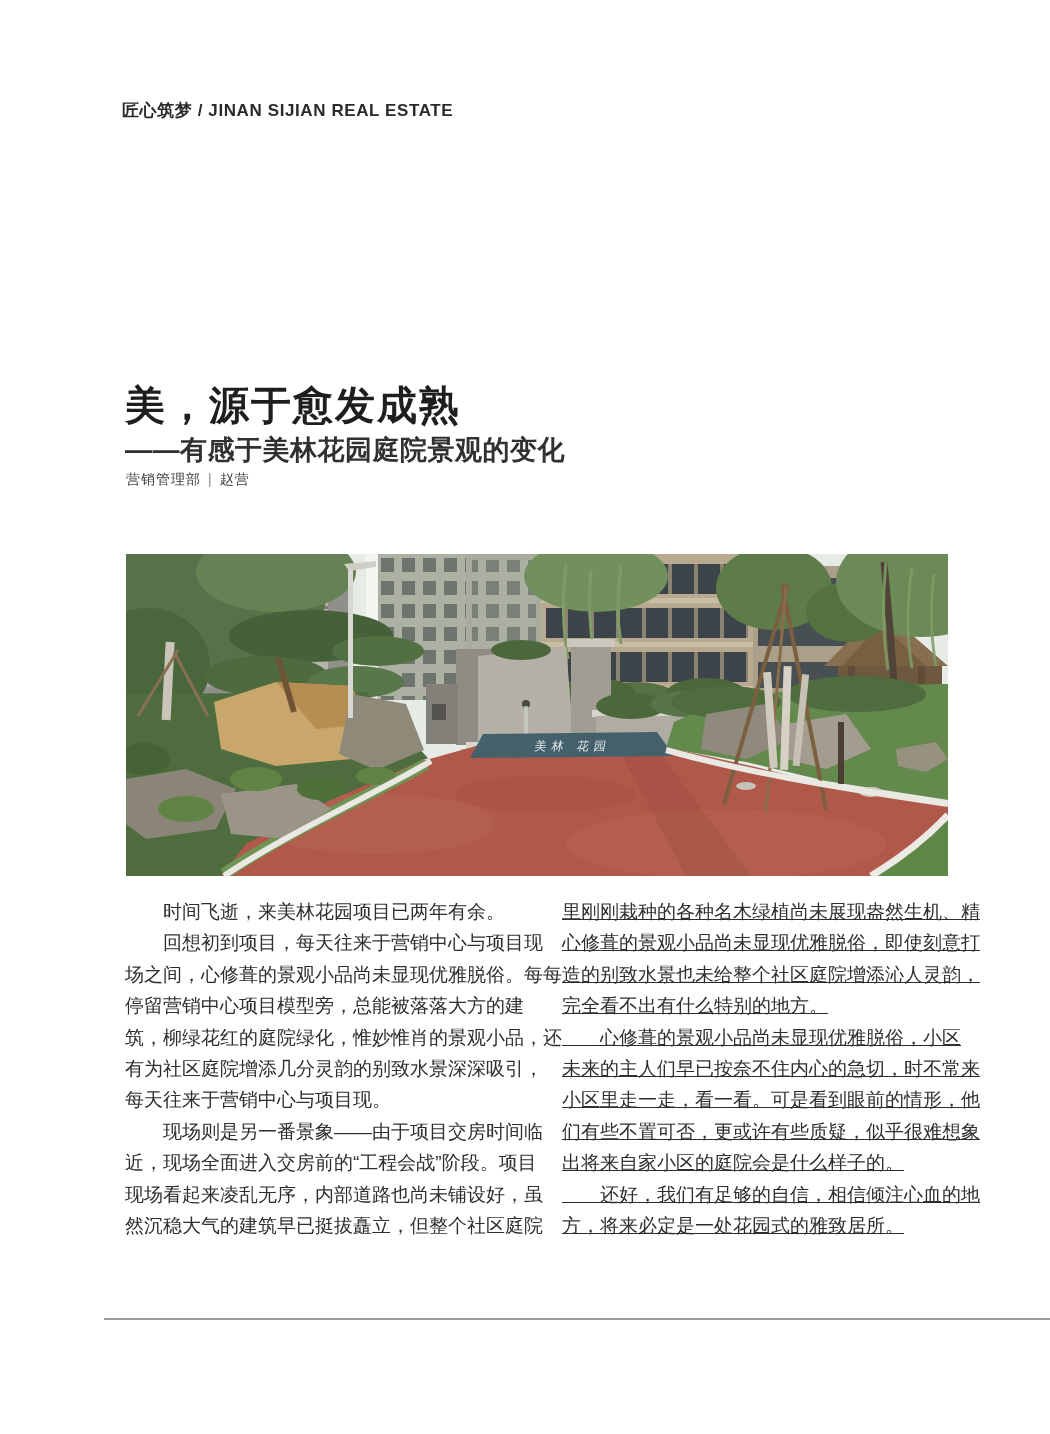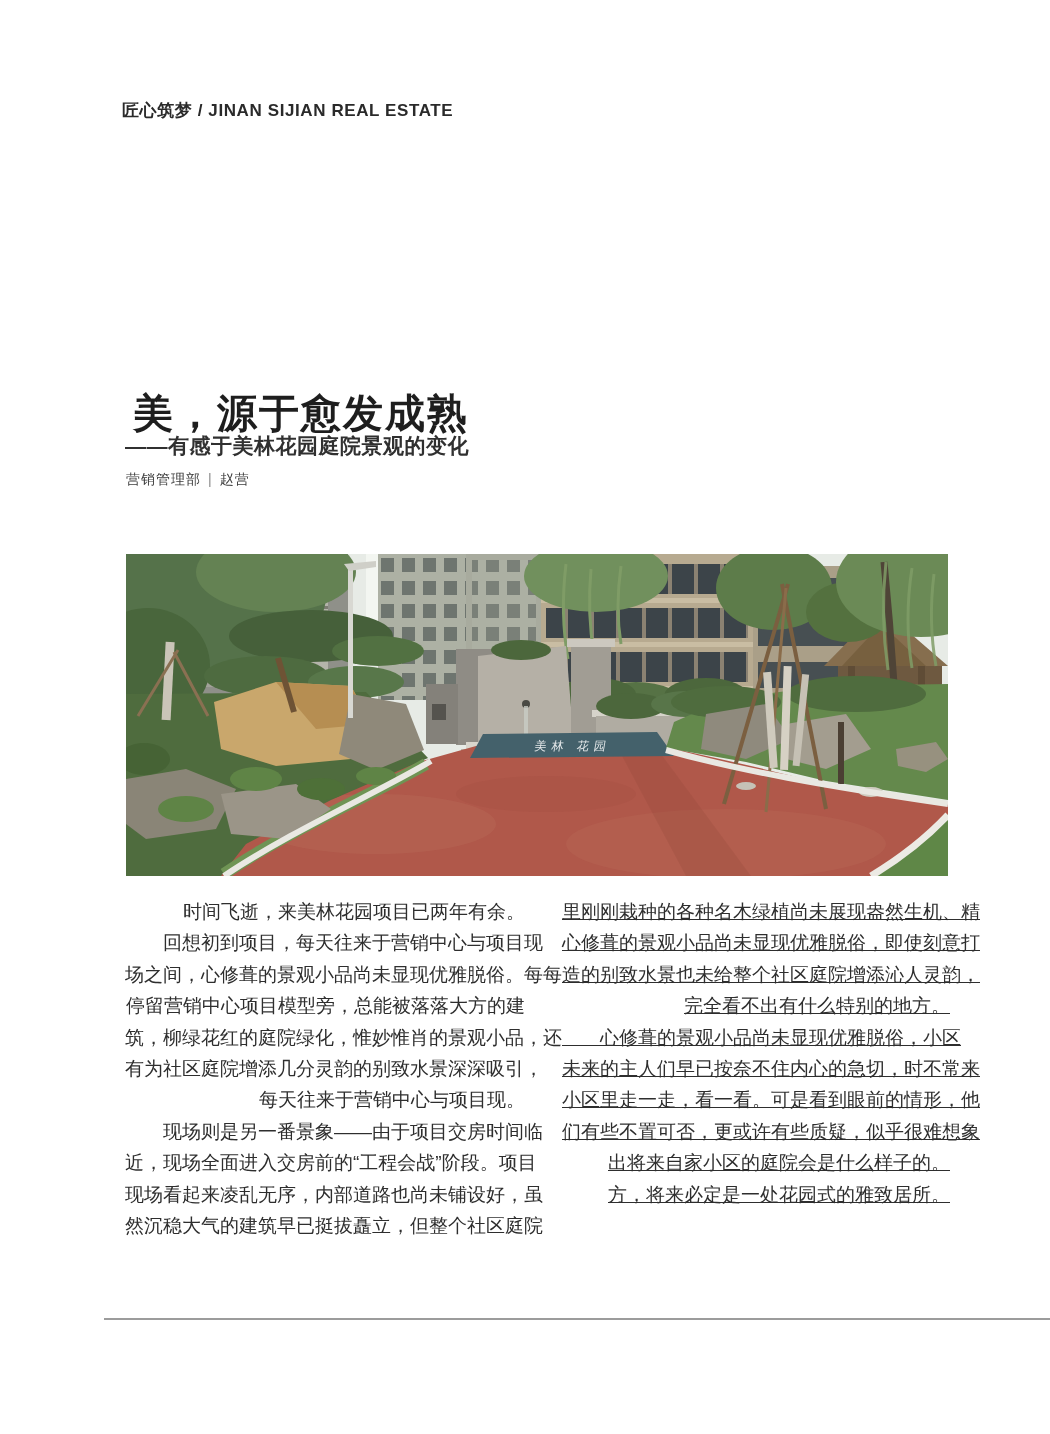--- a/index.html
+++ b/index.html
@@ -16,33 +16,33 @@
     left:122px; top:99px;
     font-size:17px;
     font-weight:bold;
     letter-spacing:0.6px;
     color:#2a2a2a;
     white-space:nowrap;
   }
   .article-title{
     position:absolute;
     left:125px; top:378px;
-    margin:8px;
+    margin:0;
     font-family:"Liberation Serif","DejaVu Serif",serif;
     font-size:40px;
     font-weight:700;
     letter-spacing:2px;
     color:#1e1e1e;
     white-space:nowrap;
   }
   .article-subtitle{
     position:absolute;
     left:125px; top:432px;
     margin:0;
-    font-size:21px;
+    font-size:27px;
     font-weight:600;
     letter-spacing:0.5px;
     color:#303030;
     white-space:nowrap;
   }
   .byline{
     position:absolute;
     left:126px; top:471px;
     font-size:14px;
     color:#3c3c3c;
@@ -59,21 +59,20 @@
     background:#e7ebe6;
   }
   .photo-frame svg{display:block;width:822px;height:322px;}
   .columns{position:absolute; left:0; top:896px; width:1050px;}
   .col{
     position:absolute; top:0;
     font-size:19px;
     line-height:31.4px;
     color:#2e2e2e;
     letter-spacing:0px;
-    text-align:right;
   }
   .col-left{ left:125px; width:400px;}
   .col-right{ left:562px; width:388px;text-decoration:underline;}
   .body-line{ white-space:nowrap; height:31.4px;}
   .footer-rule{
     position:absolute;
     left:104px; top:1318px;
     width:946px; height:2px;
     background:#9c9c9c;
   }
@@ -304,20 +303,21 @@
     <div class="col col-right">
         <div class="body-line">里刚刚栽种的各种名木绿植尚未展现盎然生机、精</div>
         <div class="body-line">心修葺的景观小品尚未显现优雅脱俗，即使刻意打</div>
         <div class="body-line">造的别致水景也未给整个社区庭院增添沁人灵韵，</div>
         <div class="body-line">完全看不出有什么特别的地方。</div>
         <div class="body-line">　　心修葺的景观小品尚未显现优雅脱俗，小区</div>
         <div class="body-line">未来的主人们早已按奈不住内心的急切，时不常来</div>
         <div class="body-line">小区里走一走，看一看。可是看到眼前的情形，他</div>
         <div class="body-line">们有些不置可否，更或许有些质疑，似乎很难想象</div>
         <div class="body-line">出将来自家小区的庭院会是什么样子的。</div>
+        <div class="body-line">　　还好，我们有足够的自信，相信倾注心血的地</div>
         <div class="body-line">方，将来必定是一处花园式的雅致居所。</div>
       </div>
   </main>
 
   <div class="footer-rule"></div>
   <div class="page-number">23</div>
 
 </div>
 
 </body></html>

